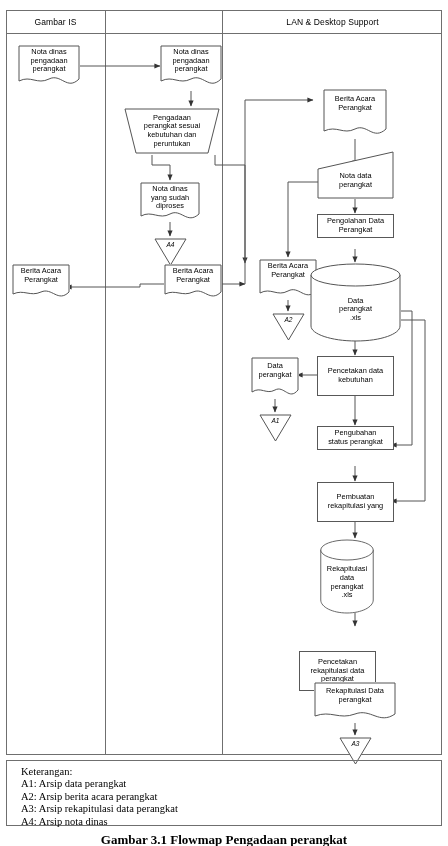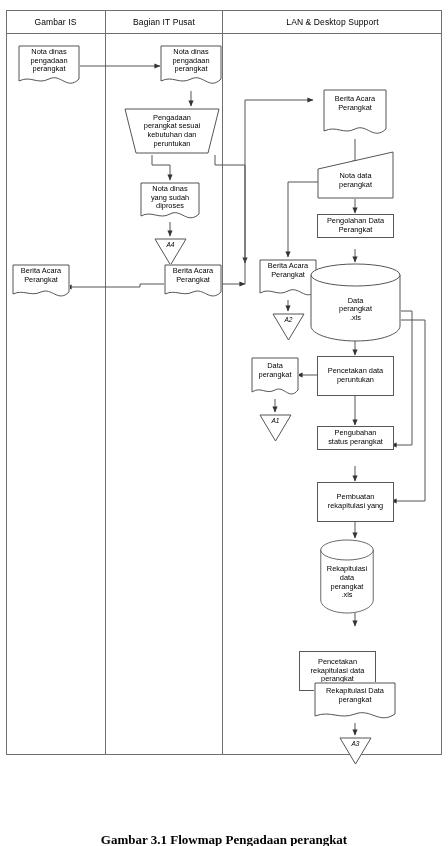--- a/index.html
+++ b/index.html
@@ -85,21 +85,20 @@
 <body>
 
 <div id="root">
 
   <div class="frame"></div>
   <div class="hdr-row"></div>
   <div class="vdiv a"></div>
   <div class="vdiv b"></div>
 
   <div class="hdr-cell c1">Gambar IS</div>
-  <div class="hdr-cell c2">Bagian IT  Pusat</div>
   <div class="hdr-cell c3">LAN &amp; Desktop Support</div>
 
   <svg id="wires" viewBox="0 0 448 846">
     <defs>
       <marker id="ah" markerWidth="7" markerHeight="7" refX="5.6" refY="2.6" orient="auto" markerUnits="userSpaceOnUse">
         <path d="M0,0 L6,2.6 L0,5.2 z" fill="#333"></path>
       </marker>
     </defs>
     <g stroke="#555" stroke-width="1" fill="none" marker-end="url(#ah)">
 
@@ -254,21 +253,21 @@
       <path d="M1,12 L1,63 C1,71 21,78 46,78 C71,78 90,71 90,63 L90,12 Z" fill="#fff" stroke="#555" stroke-width="1"></path>
       <ellipse cx="45.5" cy="12" rx="44.5" ry="11" fill="#fff" stroke="#555" stroke-width="1"></ellipse>
     </svg>
     <div class="lbl" style="padding-top:14px;">Data
 perangkat
 .xls</div>
   </div>
 
   <div class="node proc" style="left:317px;top:356px;width:77px;height:40px;">
     <div class="lbl">Pencetakan data
-peruntukan</div>
+kebutuhan</div>
   </div>
 
   <div class="node doc" style="left:251px;top:357px;width:48px;height:42px;">
     <svg viewBox="0 0 48 42" preserveAspectRatio="none">
       <path d="M1,1 L47,1 L47,33 C38,44 33,28 24,33 C15,38 10,29 1,35 Z" fill="#fff" stroke="#555" stroke-width="1"></path>
     </svg>
     <div class="lbl" style="padding-top:5px;">Data
 perangkat</div>
   </div>
 
@@ -314,16 +313,23 @@
 perangkat</div>
   </div>
 
   <div class="node conn" style="left:339px;top:737px;width:33px;height:28px;">
     <svg viewBox="0 0 33 28" preserveAspectRatio="none">
       <path d="M1,1 L32,1 L16.5,27 Z" fill="#fff" stroke="#555" stroke-width="1"></path>
     </svg>
     <div class="lbl">A3</div>
   </div>
 
+  <div class="legend">
+    <div>Keterangan:</div>
+    <div>A1: Arsip data perangkat</div>
+    <div>A2: Arsip berita acara perangkat</div>
+    <div>A3: Arsip rekapitulasi data perangkat</div>
+    <div>A4: Arsip nota dinas</div>
+  </div>
 
   <div class="caption">Gambar 3.1 Flowmap Pengadaan perangkat</div>
 
 </div>
 
 </body></html>

